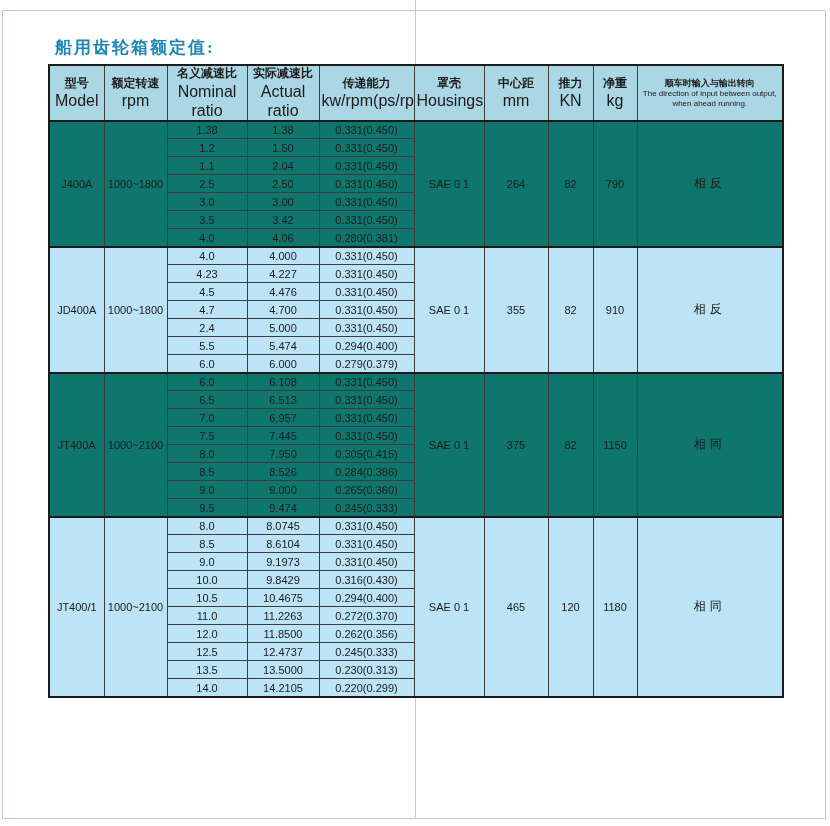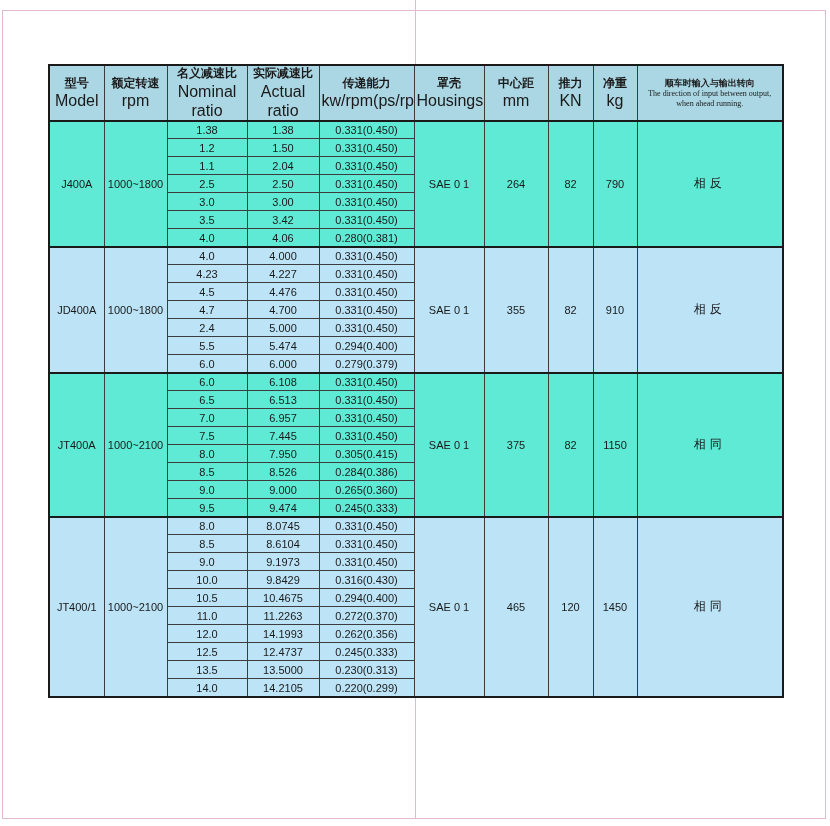--- a/index.html
+++ b/index.html
@@ -26,53 +26,54 @@
     font-size:17px; font-weight:bold; letter-spacing:2px;
     color:#1a87b5;
   }
 
   .rating-table {
     position:absolute; left:48px; top:64px;
     width:734px;
     border-collapse:collapse;
     table-layout:fixed;
     border:2px solid #1a1a1a;
-    background:#5eead4;
+    background:#0f766e;
   }
   .rating-table th, .rating-table td {
     border:1px solid #3c3c3c;
     text-align:center; vertical-align:middle;
     font-size:11px;
     padding:0 2px;
     overflow:hidden;
   }
   .rating-table thead tr { height:42px; }
   .rating-table thead th {
     background:#abd7e4;
     border-bottom:2px solid #1a1a1a;
     font-weight:bold;
   }
   .hdr-zh { display:block; font-size:12px; font-weight:bold; line-height:1.3; }
   .hdr-en { display:block; font-size:16px; font-weight:normal; line-height:1.2; }
   th.dir-col .hdr-zh { font-size:9px; }
-  th.dir-col .hdr-en { font-size:8px; line-height:1.2;font-family:Liberation Serif, serif; }
+  th.dir-col .hdr-en { font-size:8px; line-height:1.2; }
   .rating-table tbody tr { height:18px; }
   .band-blue td { background:#bce3f6; }
   tr.group-start td { border-top:2px solid #1a1a1a; }
   td.model-cell, td.rpm-cell { font-size:11px; }
   td.direction-cell { font-size:12px; letter-spacing:4px; }
 </style>
 </head>
 <body>
 
 <div class="page">
 
   <div class="guide-frame"></div>
   <div class="guide guide-center-v"></div>
 
+  <div class="title">船用齿轮箱额定值:</div>
 
   <table class="rating-table">
     <colgroup>
       <col style="width:55px">
         <col style="width:63px">
         <col style="width:80px">
       <col style="width:72px">
         <col style="width:95px">
         <col style="width:70px">
       <col style="width:64px">
@@ -262,21 +263,21 @@
 
       <tr class="band-blue group-start">
         <td class="model-cell" rowspan="10">JT400/1</td>
         <td class="rpm-cell" rowspan="10">1000~2100</td>
         <td>8.0</td>
         <td>8.0745</td>
         <td>0.331(0.450)</td>
         <td rowspan="10">SAE 0 1</td>
         <td rowspan="10">465</td>
         <td rowspan="10">120</td>
-        <td rowspan="10">1450</td>
+        <td rowspan="10">1180</td>
         <td class="direction-cell" rowspan="10">相同</td>
       </tr>
       <tr class="band-blue">
           <td>8.5</td>
           <td>8.6104</td>
           <td>0.331(0.450)</td>
         </tr>
       <tr class="band-blue">
           <td>9.0</td>
           <td>9.1973</td>
@@ -292,21 +293,21 @@
           <td>10.4675</td>
           <td>0.294(0.400)</td>
         </tr>
       <tr class="band-blue">
           <td>11.0</td>
           <td>11.2263</td>
           <td>0.272(0.370)</td>
         </tr>
       <tr class="band-blue">
           <td>12.0</td>
-          <td>14.1993</td>
+          <td>11.8500</td>
           <td>0.262(0.356)</td>
         </tr>
       <tr class="band-blue">
           <td>12.5</td>
           <td>12.4737</td>
           <td>0.245(0.333)</td>
         </tr>
       <tr class="band-blue">
           <td>13.5</td>
           <td>13.5000</td>

